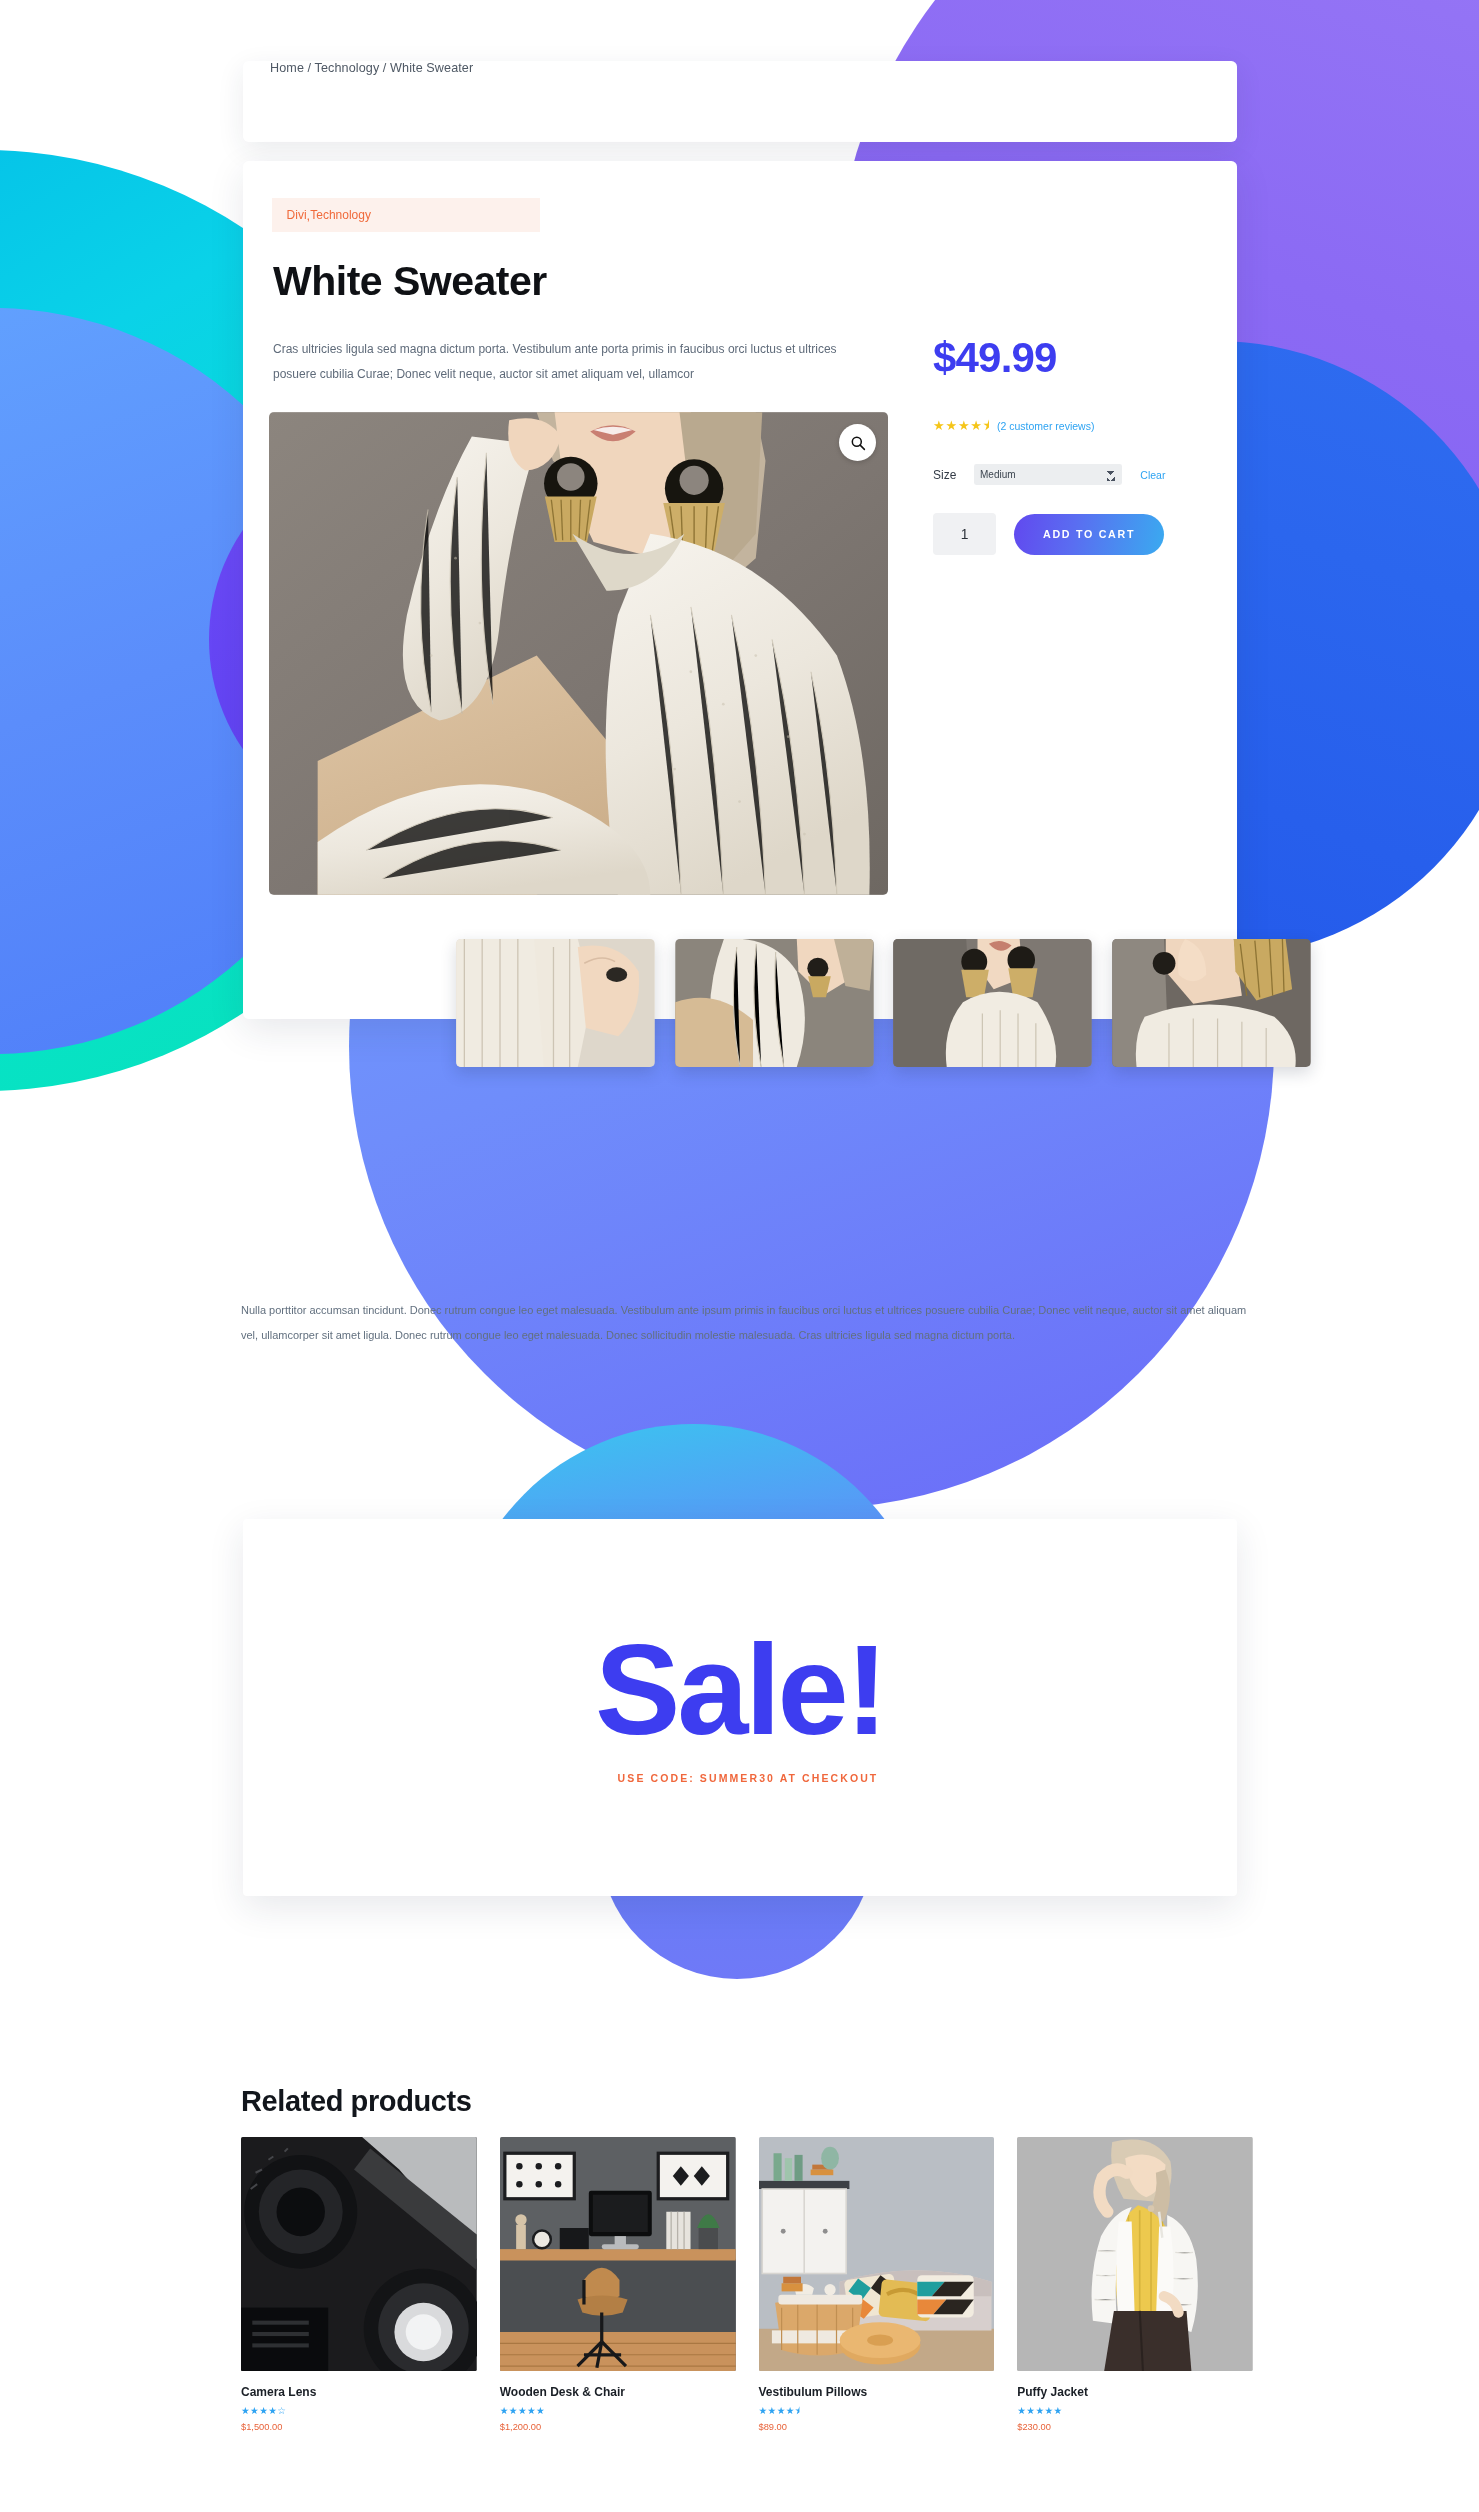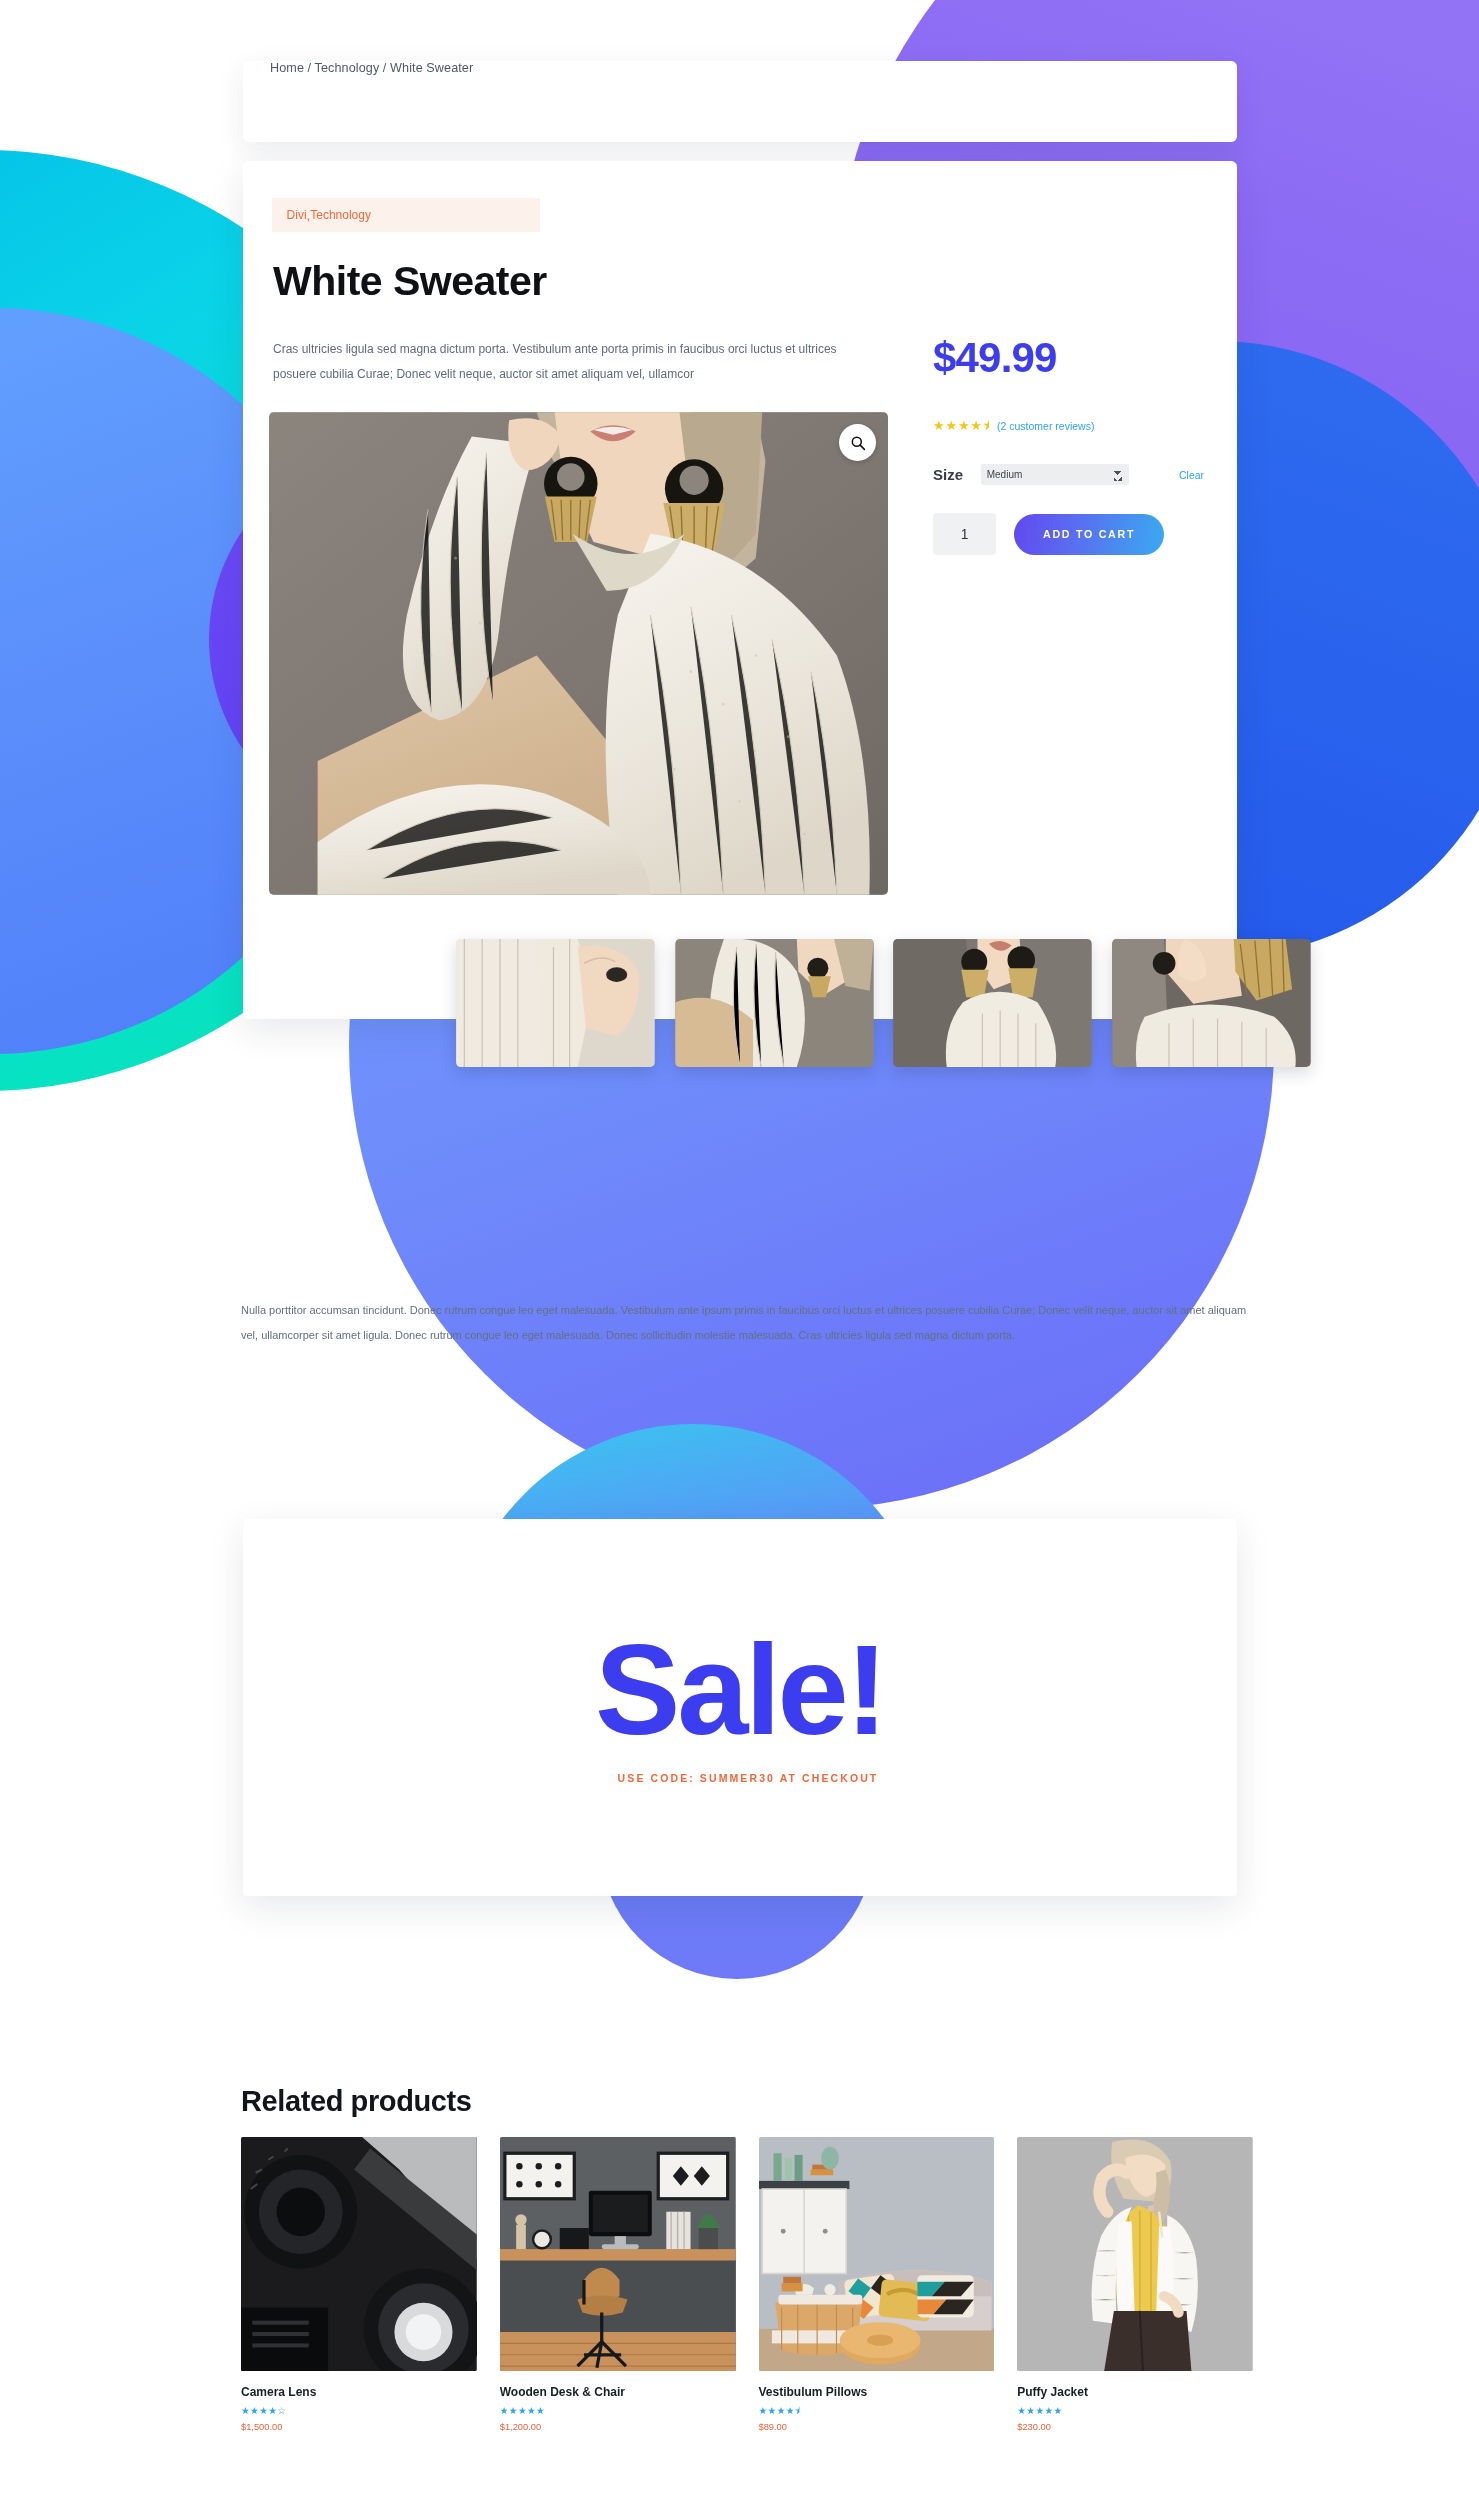--- a/index.html
+++ b/index.html
@@ -95,38 +95,38 @@
   }
   .rating-row {
     position:absolute; left:933px; top:419px; display:flex; align-items:center; gap:6.5px;
   }
   .stars { font-size:13px; letter-spacing:0.8px; line-height:1; }
   .reviews-link { font-size:10.5px; color:#2ea3f2; text-decoration:none; }
 
   .size-row {
     position:absolute; left:933px; top:464px; display:flex; align-items:center; gap:18px;
   }
-  .size-label { font-size:15px; color:#333b46; font-weight:700; }
+  .size-label { font-size:12px; color:#333b46; font-weight:400; }
   .size-select {
     width:148px; height:21px; background:#eceef0; border:none; border-radius:2.4px;
     font-size:10px; color:#3d4650; padding:0 5.7px;
     font-family:"Liberation Sans", sans-serif;
     -webkit-appearance:none; appearance:none;
     background-image:
       linear-gradient(45deg, transparent 50%, #4a5260 50%),
       linear-gradient(135deg, #4a5260 50%, transparent 50%),
       linear-gradient(45deg, #4a5260 50%, transparent 50%),
       linear-gradient(135deg, transparent 50%, #4a5260 50%);
     background-position:
       calc(100% - 11.4px) 7.3px, calc(100% - 7.3px) 7.3px,
       calc(100% - 11.4px) 13px, calc(100% - 7.3px) 13px;
     background-size:4px 4px,4px 4px,4px 4px,4px 4px;
     background-repeat:no-repeat;
   }
-  .clear-link { font-size:10.5px; color:#2ea3f2; text-decoration:none;margin-left:32px; }
+  .clear-link { font-size:10.5px; color:#2ea3f2; text-decoration:none; }
 
   .cart-row {
     position:absolute; left:933px; top:513px; display:flex; align-items:center; gap:18px;
   }
   .qty-box {
     width:63px; height:42px; background:#f0f1f3; border:none; border-radius:4px;
     text-align:center; font-size:13.8px; color:#2a3038;
     font-family:"Liberation Sans", sans-serif;
   }
   .add-cart {

